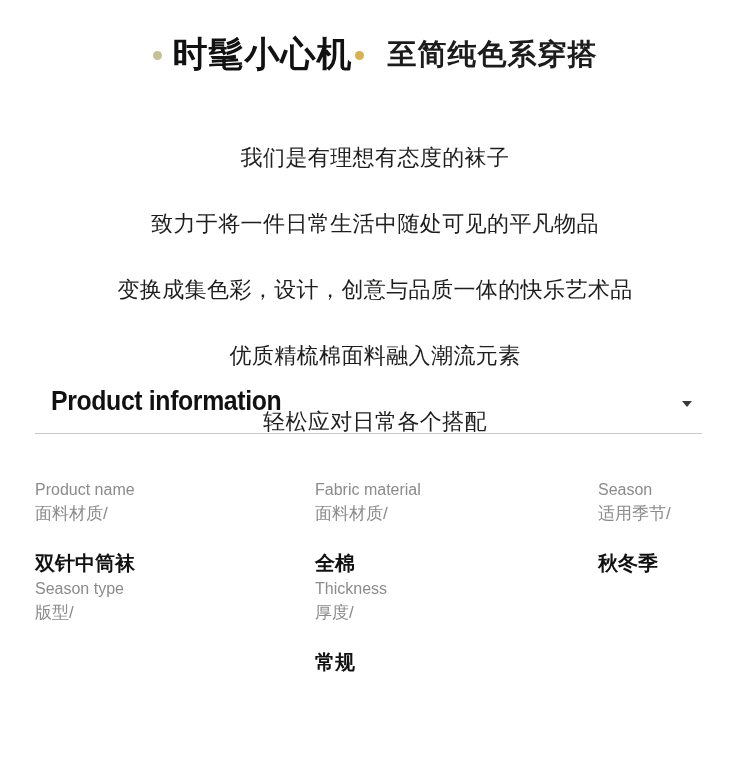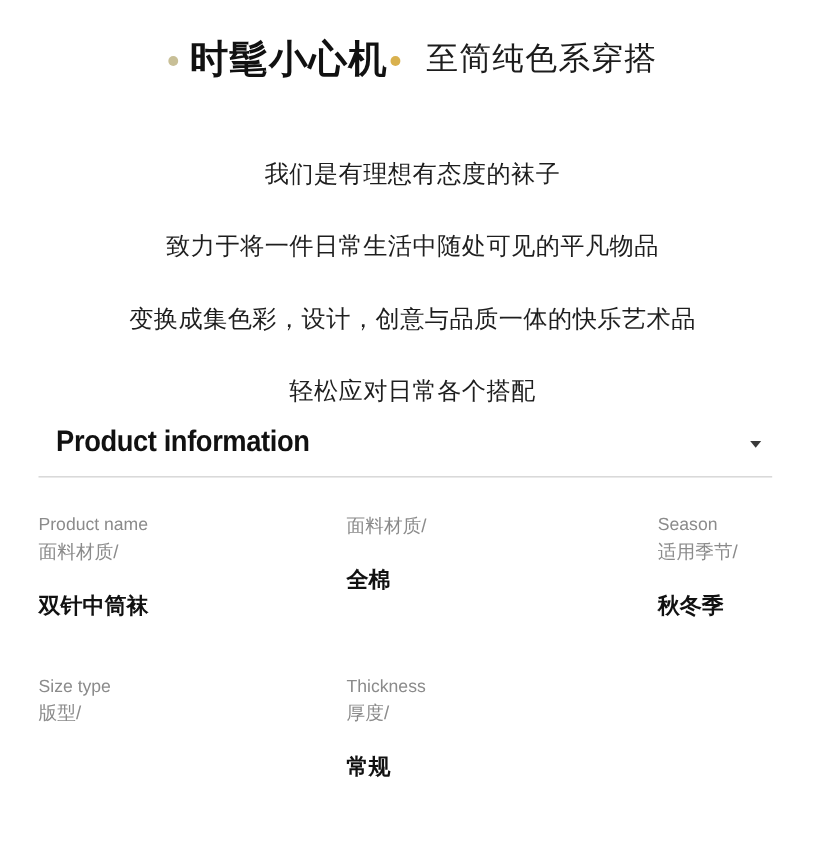--- a/index.html
+++ b/index.html
@@ -38,21 +38,21 @@
   .hero-title {
     font-size: 35px;
     font-weight: 700;
     letter-spacing: 1px;
     line-height: 1.25;
     color: #111111;
     white-space: nowrap;
   }
   .hero-subtitle {
     font-size: 29px;
-    font-weight: 400;
+    font-weight: 700;
     letter-spacing: 1px;
     line-height: 1.25;
     color: #1c1c1c;
     white-space: nowrap;
     margin-left: 24px;
   }
 
   
   .desc {
     position: absolute;
@@ -104,24 +104,23 @@
   }
   .section-divider {
     height: 1px;
     background: #c9c9c9;
     width: 667px;
     margin-top: 9px;
   }
 
   
   .spec-grid {
-    margin-top: 32px;
+    margin-top: 44px;
     display: grid;
     grid-template-columns: 280px 283px 105px;
-    row-gap: 48px;
   }
   .spec-cell { }
   .spec-label-en {
     font-size: 16px;
     font-weight: 400;
     color: #8b8b8b;
     line-height: 23px;
     white-space: nowrap;
   }
   .spec-label-cn {
@@ -147,20 +146,21 @@
   <span class="hero-dot dot-left"></span>
   <span class="hero-title">时髦小心机</span>
   <span class="hero-dot dot-right"></span>
   <span class="hero-subtitle">至简纯色系穿搭</span>
 </div>
 
 <div class="desc">
   <div class="desc-line">我们是有理想有态度的袜子</div>
   <div class="desc-line">致力于将一件日常生活中随处可见的平凡物品</div>
   <div class="desc-line">变换成集色彩，设计，创意与品质一体的快乐艺术品</div>
+  <div class="desc-line">优质精梳棉面料融入潮流元素</div>
   <div class="desc-line">轻松应对日常各个搭配</div>
 </div>
 
 <div class="section">
 
   <div class="section-header">
     <span class="section-title">Product information</span>
     <span class="caret-icon"></span>
   </div>
 
@@ -168,33 +168,34 @@
 
   <div class="spec-grid">
 
     <div class="spec-cell">
       <div class="spec-label-en">Product name</div>
       <div class="spec-label-cn">面料材质/</div>
       <div class="spec-value">双针中筒袜</div>
     </div>
 
     <div class="spec-cell">
+      <div class="spec-label-en">Fabric material</div>
       <div class="spec-label-cn">面料材质/</div>
       <div class="spec-value">全棉</div>
     </div>
 
     <div class="spec-cell">
       <div class="spec-label-en">Season</div>
       <div class="spec-label-cn">适用季节/</div>
       <div class="spec-value">秋冬季</div>
     </div>
 
 
     <div class="spec-cell">
-      <div class="spec-label-en">Size type</div>
+      <div class="spec-label-en">Season type</div>
       <div class="spec-label-cn">版型/</div>
     </div>
 
     <div class="spec-cell">
       <div class="spec-label-en">Thickness</div>
       <div class="spec-label-cn">厚度/</div>
       <div class="spec-value">常规</div>
     </div>
 
   </div>

